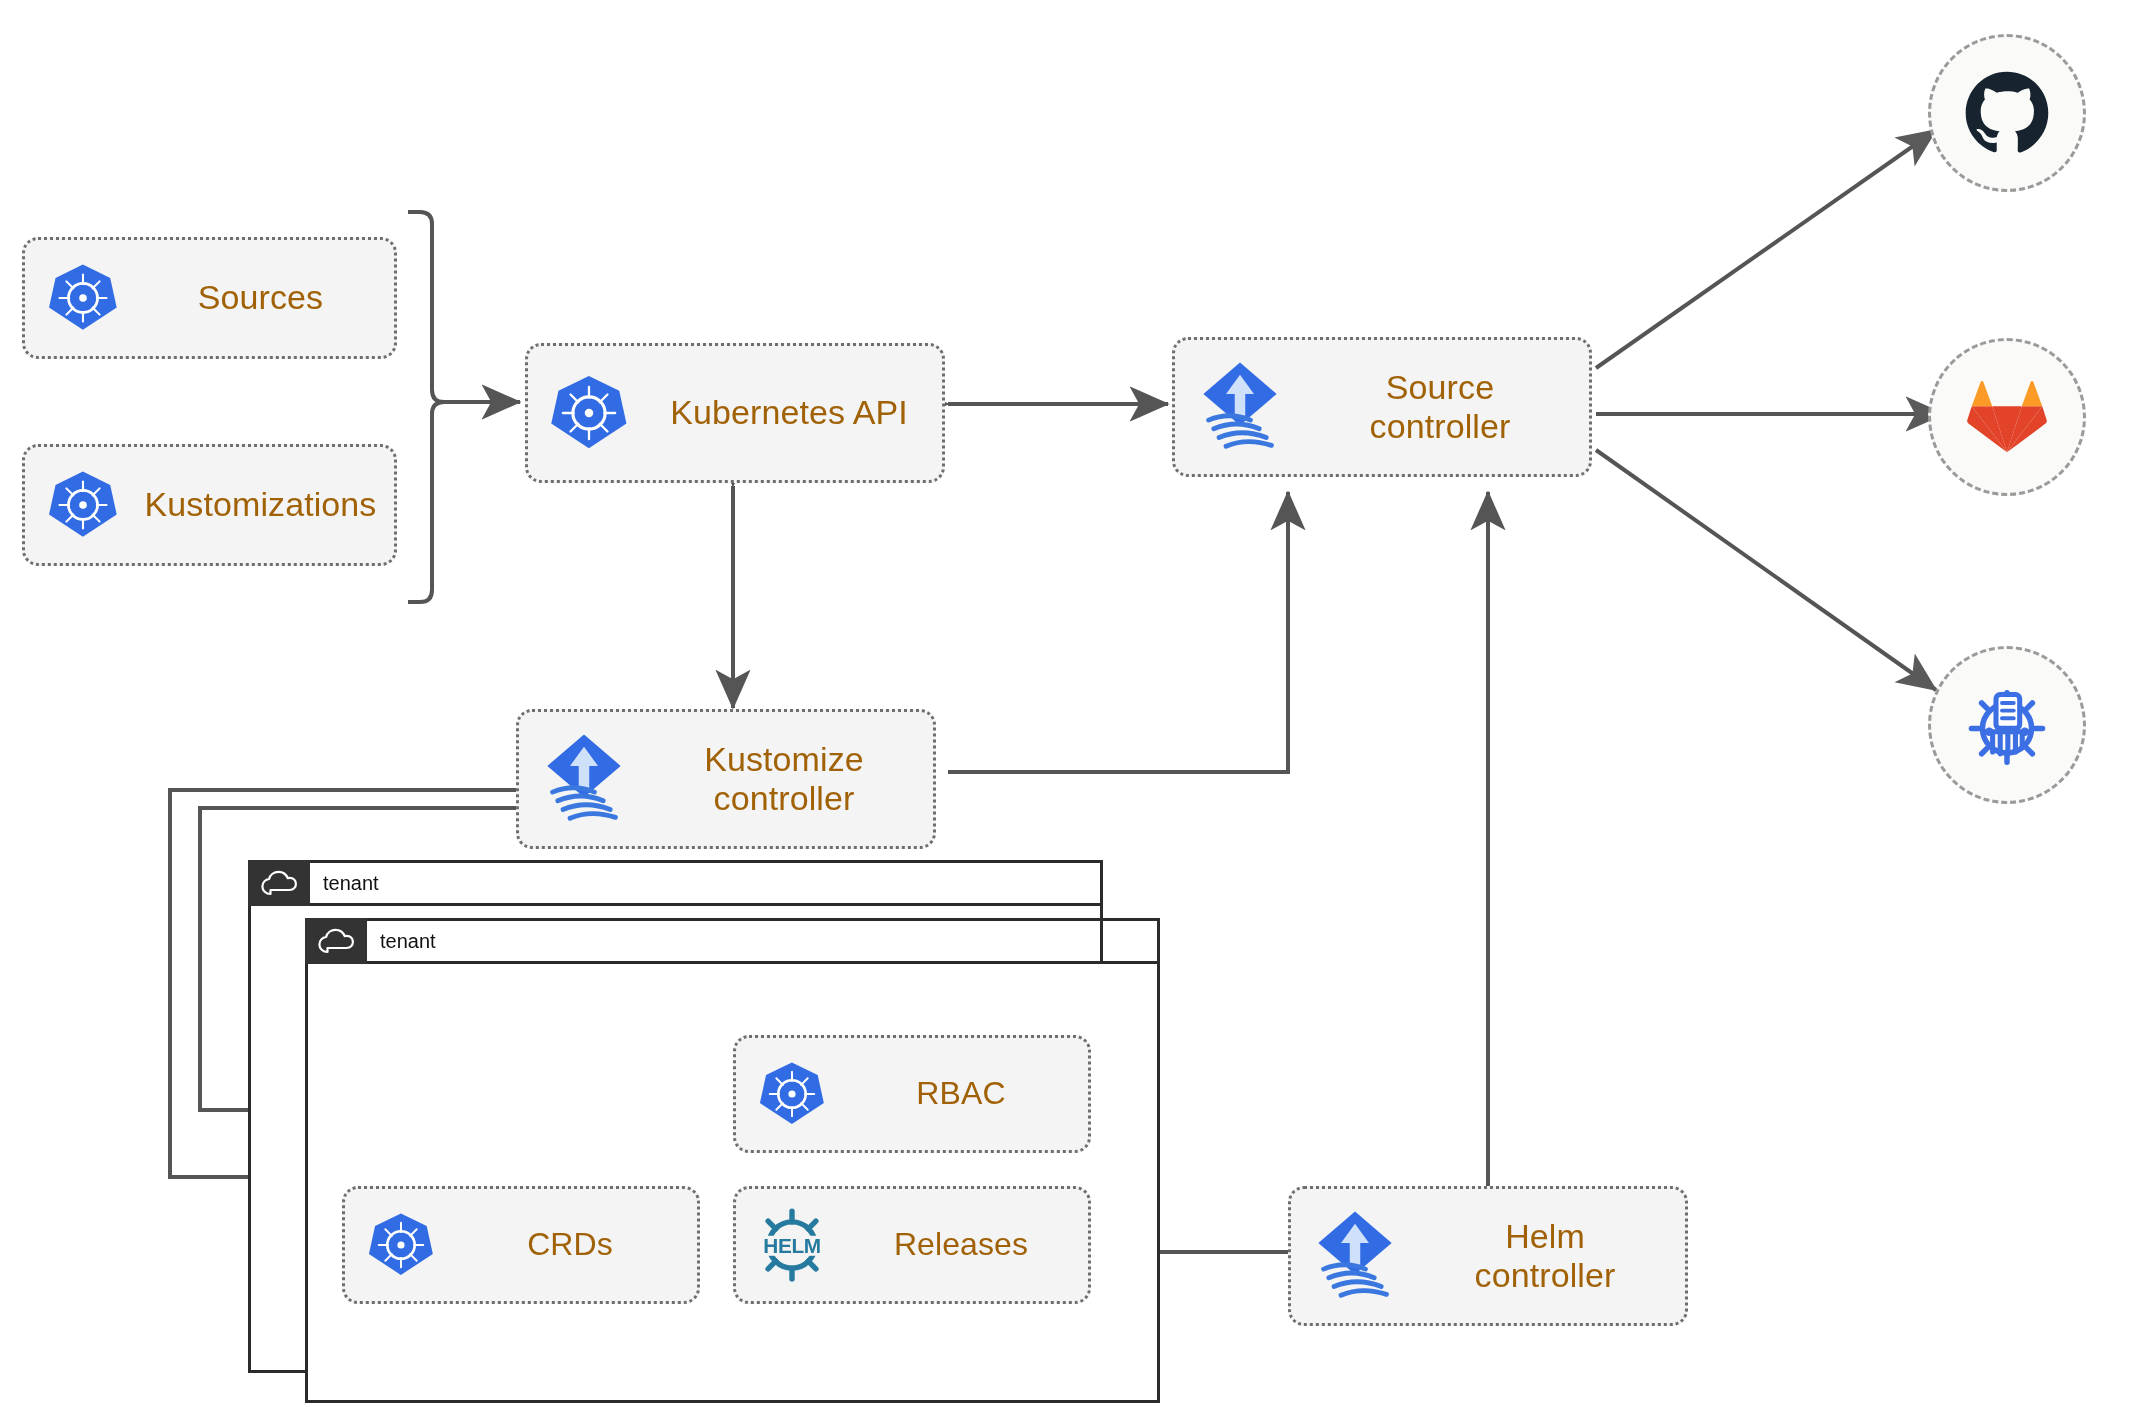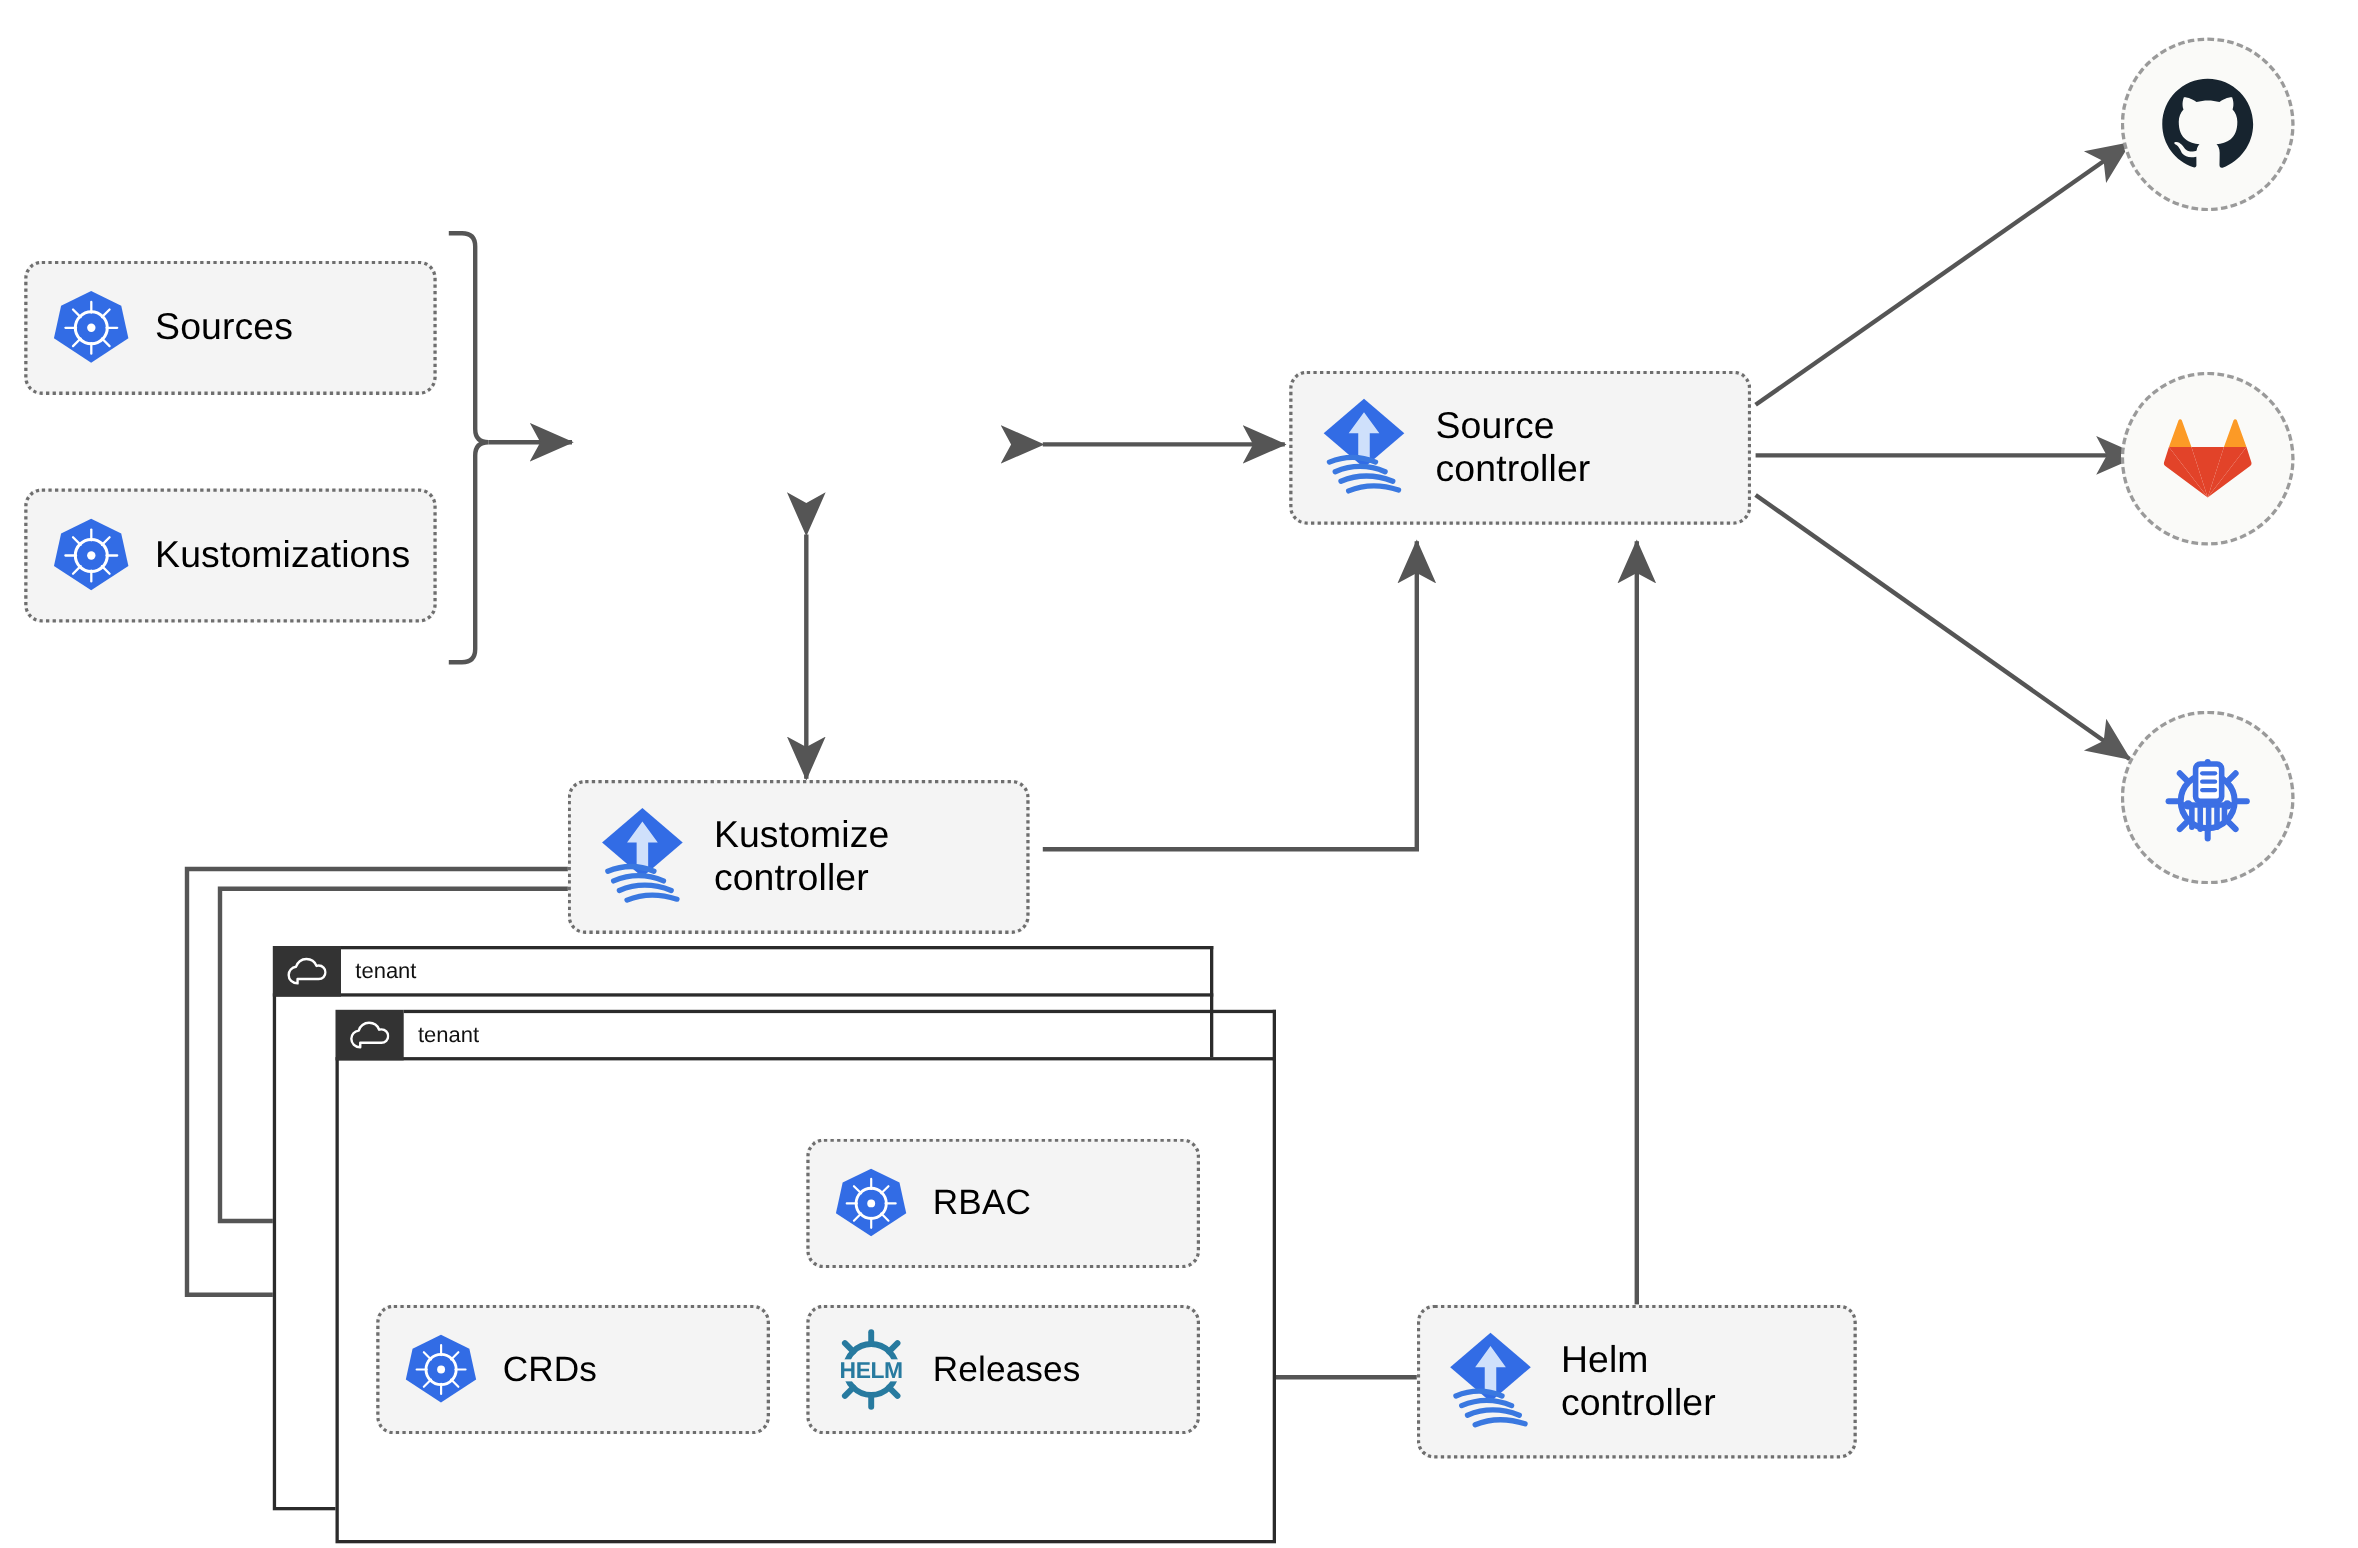--- a/index.html
+++ b/index.html
@@ -12,21 +12,21 @@
     position:absolute;
     background:#f4f4f4;
     border:3px dotted #6e6e6e;
     border-radius:16px;
     display:flex;align-items:center;
     box-sizing:border-box;
     z-index:4;
   }
   .node .ico{flex:0 0 auto;display:flex;align-items:center;justify-content:center;}
   .node .lbl{
-    flex:1 1 auto;color:#000000;
+    flex:1 1 auto;text-align:center;color:#a16207;
     font-size:34px;line-height:1.16;letter-spacing:.1px;white-space:pre-line;
     padding-right:14px;
   }
   .node.small .lbl{font-size:32px;}
 
   
   .circle{
     position:absolute;width:152px;height:152px;border-radius:50%;
     background:#fafaf8;border:3px dashed #9a9a9a;
     display:flex;align-items:center;justify-content:center;z-index:4;
@@ -148,20 +148,40 @@
           <line x1="26" y1="28" x2="36" y2="38"></line>
             <line x1="64" y1="66" x2="74" y2="76"></line>
           <line x1="74" y1="28" x2="64" y2="38"></line>
             <line x1="36" y1="66" x2="26" y2="76"></line>
         </g>
       </svg>
     </span>
     <span class="lbl">Kustomizations</span>
   </div>
 
+  <div class="node" style="left:525px;top:343px;width:420px;height:140px;">
+    <span class="ico" style="width:122px;">
+      <svg width="78" height="80" viewBox="0 0 100 104">
+        <path d="M50,2 L92,22.5 L102,68 L50,102 L-2,68 L8,22.5 Z" fill="#326CE5" transform="scale(0.94) translate(3,2)"></path>
+        <g fill="#ffffff" stroke="#ffffff" stroke-width="3" stroke-linecap="round">
+          <circle cx="50" cy="52" r="5.5" stroke="none"></circle>
+          <circle cx="50" cy="52" r="21" fill="none" stroke-width="4"></circle>
+          <line x1="50" y1="18" x2="50" y2="32"></line>
+            <line x1="50" y1="72" x2="50" y2="86"></line>
+          <line x1="16" y1="52" x2="30" y2="52"></line>
+            <line x1="70" y1="52" x2="84" y2="52"></line>
+          <line x1="26" y1="28" x2="36" y2="38"></line>
+            <line x1="64" y1="66" x2="74" y2="76"></line>
+          <line x1="74" y1="28" x2="64" y2="38"></line>
+            <line x1="36" y1="66" x2="26" y2="76"></line>
+        </g>
+      </svg>
+    </span>
+    <span class="lbl">Kubernetes API</span>
+  </div>
 
   <div class="node" style="left:1172px;top:337px;width:420px;height:140px;">
     <span class="ico" style="width:130px;">
       <svg width="88" height="96" viewBox="0 0 100 110">
         <path d="M50,4 L92,40 L50,76 L8,40 Z" fill="#326CE5"></path>
         <path d="M50,18 L66,40 L56,40 L56,66 L44,66 L44,40 L34,40 Z" fill="#cfe0fb"></path>
         <g stroke="#3A78E0" stroke-width="5.5" fill="none" stroke-linecap="round">
           <path d="M14,70 Q38,60 62,70"></path>
           <path d="M20,80 Q46,69 72,80"></path>
           <path d="M26,90 Q52,79 80,90"></path>

